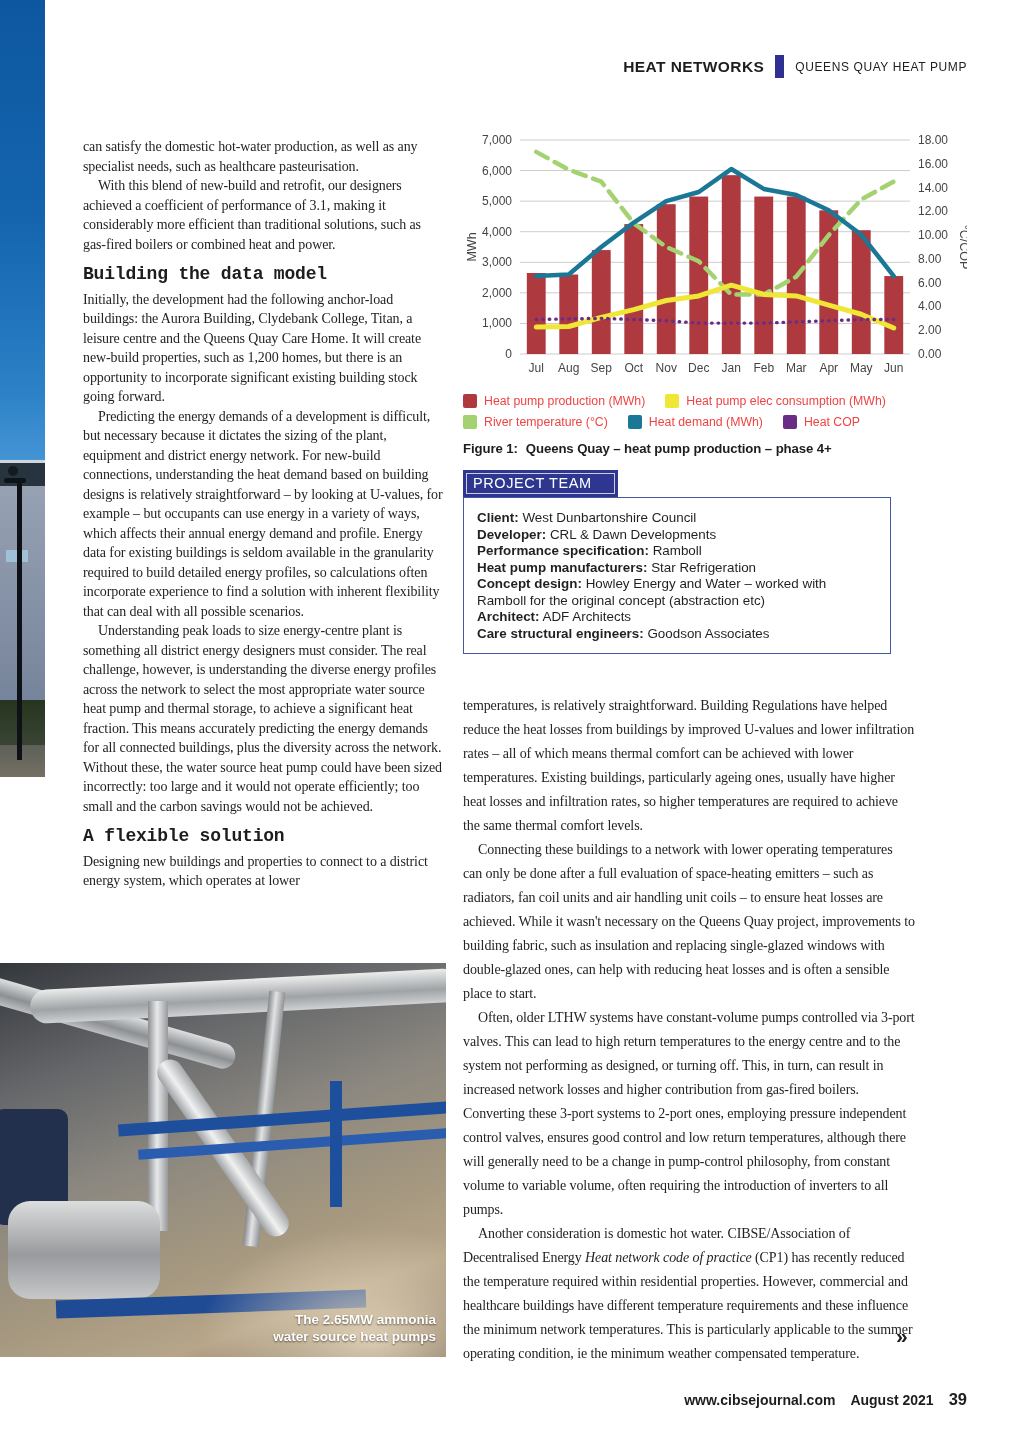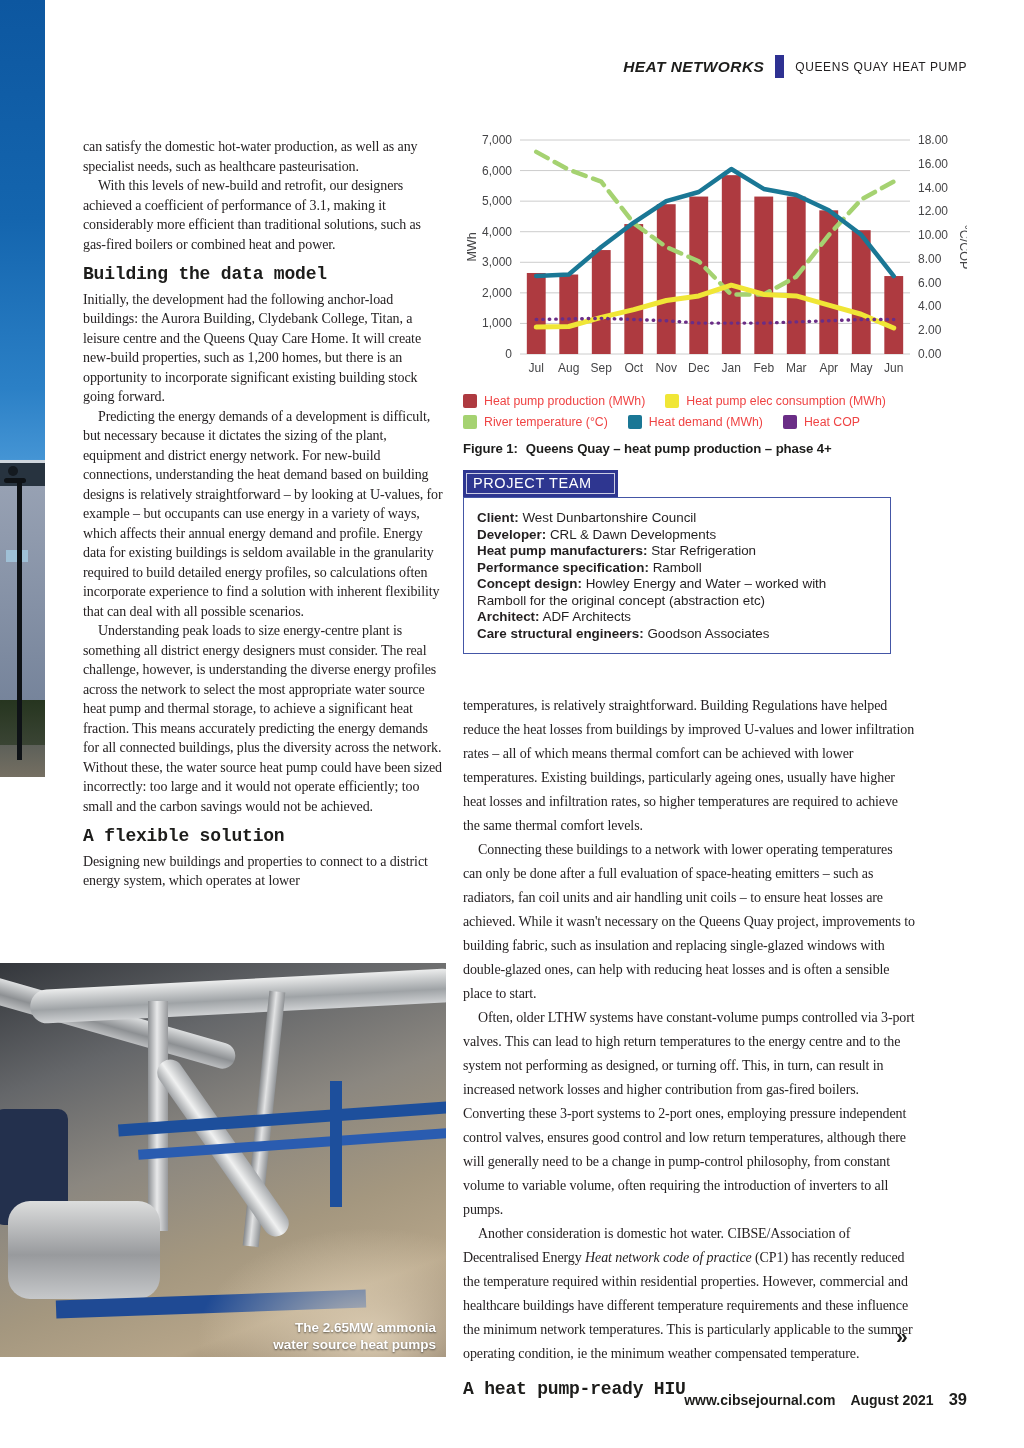--- a/index.html
+++ b/index.html
@@ -15,21 +15,21 @@
   .strip-window{position:absolute;left:6px;top:64px;width:22px;height:12px;background:#9fc0d6;}
   .strip-ground{position:absolute;left:0;top:700px;width:45px;height:45px;background:linear-gradient(180deg,#26351f,#3a4434);}
   .strip-pavement{position:absolute;left:0;top:745px;width:45px;height:32px;background:linear-gradient(180deg,#5d6059,#756f62);}
   .lamp-post{position:absolute;left:17px;top:478px;width:5px;height:282px;background:#0e1216;}
   .lamp-arm{position:absolute;left:4px;top:478px;width:22px;height:5px;border-radius:3px;background:#0e1216;}
   .lamp-head{position:absolute;left:8px;top:466px;width:10px;height:10px;border-radius:50%;background:#141a20;}
 
   
   .header{position:absolute;top:55px;right:57px;display:flex;align-items:center;gap:11px;
           font-family:"Liberation Sans",sans-serif;}
-  .header .section{font-weight:700;font-size:15.5px;letter-spacing:.4px;color:#1d1d1b;font-style:italic;}
+  .header .section{font-weight:700;font-size:15.5px;letter-spacing:.4px;color:#1d1d1b;}
   .header .divider{width:9px;height:23px;background:#2e3192;}
   .header .article{font-size:12px;letter-spacing:.6px;color:#232021;}
 
   
   .col-left{position:absolute;left:83px;top:137px;width:362px;font-size:14px;line-height:19.5px;letter-spacing:-.1px;}
   .col-left p{margin:0;}
   .col-right .bodytext p{margin:0;}
   .ind{text-indent:15px;}
   h2.sec{font-family:Liberation Mono, monospace;font-weight:700;font-size:18px;color:#1d1d1b;
          margin:11px 0 5px 0;letter-spacing:-.2px;}
@@ -76,21 +76,21 @@
       background:linear-gradient(90deg,#9fa2a5,#f0f1f1 45%,#a6a9ac);}
   .ph-blue-h1{left:118px;top:150px;width:330px;height:12px;background:#1d4f9c;transform:rotate(-4deg);}
   .ph-blue-h2{left:138px;top:176px;width:310px;height:10px;background:#2a5cb0;transform:rotate(-4deg);}
   .ph-blue-v{left:330px;top:118px;width:12px;height:126px;background:#1d4f9c;}
   .ph-tank-dark{left:-6px;top:146px;width:74px;height:116px;border-radius:10px;background:#23304d;}
   .ph-tank{left:8px;top:238px;width:152px;height:98px;border-radius:22px;
       background:linear-gradient(180deg,#dcdddd,#989a9d 55%,#c6c8ca);}
   .ph-skid{left:56px;top:332px;width:310px;height:18px;background:#1f4a94;transform:rotate(-2deg);}
   .ph-floor-light{right:0;bottom:0;width:250px;height:130px;
       background:radial-gradient(ellipse at 70% 85%,rgba(233,218,192,.85),rgba(233,218,192,0) 70%);}
-  .photo-caption{position:absolute;right:10px;bottom:4px;text-align:right;color:#fff;
+  .photo-caption{position:absolute;right:10px;bottom:12px;text-align:right;color:#fff;
       font-family:"Liberation Sans",sans-serif;font-weight:700;font-size:13.5px;line-height:17px;
       text-shadow:0 1px 2px rgba(0,0,0,.55);}
 
   
   .footer{position:absolute;top:1390px;right:57px;display:flex;align-items:baseline;gap:15px;
           font-family:"Liberation Sans",sans-serif;color:#1d1d1b;}
   .footer .url{font-weight:700;font-size:14px;}
   .footer .issue{font-weight:700;font-size:14px;}
   .footer .pagenum{font-weight:800;font-size:16.5px;}
 </style>
@@ -114,21 +114,21 @@
   </div>
 
   <div class="header">
     <span class="section">HEAT NETWORKS</span>
     <span class="divider"></span>
     <span class="article">QUEENS QUAY HEAT PUMP</span>
   </div>
 
   <div class="col-left">
     <p>can satisfy the domestic hot-water production, as well as any specialist needs, such as healthcare pasteurisation.</p>
-    <p class="ind">With this levels of new-build and retrofit, our designers achieved a coefficient of performance of 3.1, making it considerably more efficient than traditional solutions, such as gas-fired boilers or combined heat and power.</p>
+    <p class="ind">With this blend of new-build and retrofit, our designers achieved a coefficient of performance of 3.1, making it considerably more efficient than traditional solutions, such as gas-fired boilers or combined heat and power.</p>
     <h2 class="sec">Building the data model</h2>
     <p>Initially, the development had the following anchor-load buildings: the Aurora Building, Clydebank College, Titan, a leisure centre and the Queens Quay Care Home. It will create new-build properties, such as 1,200 homes, but there is an opportunity to incorporate significant existing building stock going forward.</p>
     <p class="ind">Predicting the energy demands of a development is difficult, but necessary because it dictates the sizing of the plant, equipment and district energy network. For new-build connections, understanding the heat demand based on building designs is relatively straightforward – by looking at U-values, for example – but occupants can use energy in a variety of ways, which affects their annual energy demand and profile. Energy data for existing buildings is seldom available in the granularity required to build detailed energy profiles, so calculations often incorporate experience to find a solution with inherent flexibility that can deal with all possible scenarios.</p>
     <p class="ind">Understanding peak loads to size energy-centre plant is something all district energy designers must consider. The real challenge, however, is understanding the diverse energy profiles across the network to select the most appropriate water source heat pump and thermal storage, to achieve a significant heat fraction. This means accurately predicting the energy demands for all connected buildings, plus the diversity across the network. Without these, the water source heat pump could have been sized incorrectly: too large and it would not operate efficiently; too small and the carbon savings would not be achieved.</p>
     <h2 class="sec">A flexible solution</h2>
     <p>Designing new buildings and properties to connect to a district energy system, which operates at lower</p>
   </div>
 
   <div class="col-right">
 
@@ -219,33 +219,32 @@
     </div>
 
     <div class="fig-caption">
       <span class="lbl">Figure 1:</span><span>Queens Quay – heat pump production – phase 4+</span>
     </div>
 
     <div class="pt-tab">PROJECT TEAM</div>
     <div class="pt-box">
       <div class="pt-row"><b>Client:</b> <span>West Dunbartonshire Council</span></div>
       <div class="pt-row"><b>Developer:</b> <span>CRL &amp; Dawn Developments</span></div>
+      <div class="pt-row"><b>Performance specification:</b> <span>Ramboll</span></div>
       <div class="pt-row"><b>Heat pump manufacturers:</b> <span>Star Refrigeration</span></div>
-      <div class="pt-row"><b>Performance specification:</b> <span>Ramboll</span></div>
       <div class="pt-row"><b>Concept design:</b> <span>Howley Energy and Water – worked with Ramboll for the original concept (abstraction etc)</span></div>
       <div class="pt-row"><b>Architect:</b> <span>ADF Architects</span></div>
       <div class="pt-row"><b>Care structural engineers:</b> <span>Goodson Associates</span></div>
     </div>
 
     <div class="bodytext">
       <p>temperatures, is relatively straightforward. Building Regulations have helped reduce the heat losses from buildings by improved U-values and lower infiltration rates – all of which means thermal comfort can be achieved with lower temperatures. Existing buildings, particularly ageing ones, usually have higher heat losses and infiltration rates, so higher temperatures are required to achieve the same thermal comfort levels.</p>
       <p class="ind">Connecting these buildings to a network with lower operating temperatures can only be done after a full evaluation of space-heating emitters – such as radiators, fan coil units and air handling unit coils – to ensure heat losses are achieved. While it wasn't necessary on the Queens Quay project, improvements to building fabric, such as insulation and replacing single-glazed windows with double-glazed ones, can help with reducing heat losses and is often a sensible place to start.</p>
       <p class="ind">Often, older LTHW systems have constant-volume pumps controlled via 3-port valves. This can lead to high return temperatures to the energy centre and to the system not performing as designed, or turning off. This, in turn, can result in increased network losses and higher contribution from gas-fired boilers. Converting these 3-port systems to 2-port ones, employing pressure independent control valves, ensures good control and low return temperatures, although there will generally need to be a change in pump-control philosophy, from constant volume to variable volume, often requiring the introduction of inverters to all pumps.</p>
       <p class="ind"><span>Another consideration is domestic hot water. CIBSE/Association of Decentralised Energy </span><i>Heat network code of practice</i><span> (CP1) has recently reduced the temperature required within residential properties. However, commercial and healthcare buildings have different temperature requirements and these influence the minimum network temperatures. This is particularly applicable to the summer operating condition, ie the minimum weather compensated temperature.</span></p>
-      <h2 class="sec">A heat pump-ready HIU</h2>
     </div>
 
     <div class="continuation">»</div>
   </div>
 
   <div class="photo">
     <div class="ph ph-duct-2"></div>
     <div class="ph ph-duct-top"></div>
     <div class="ph ph-pipe-v1"></div>
     <div class="ph ph-pipe-v2"></div>

